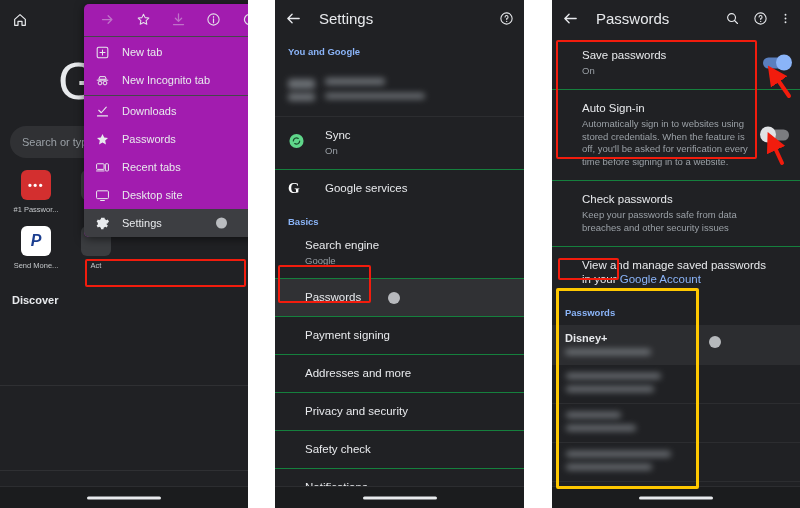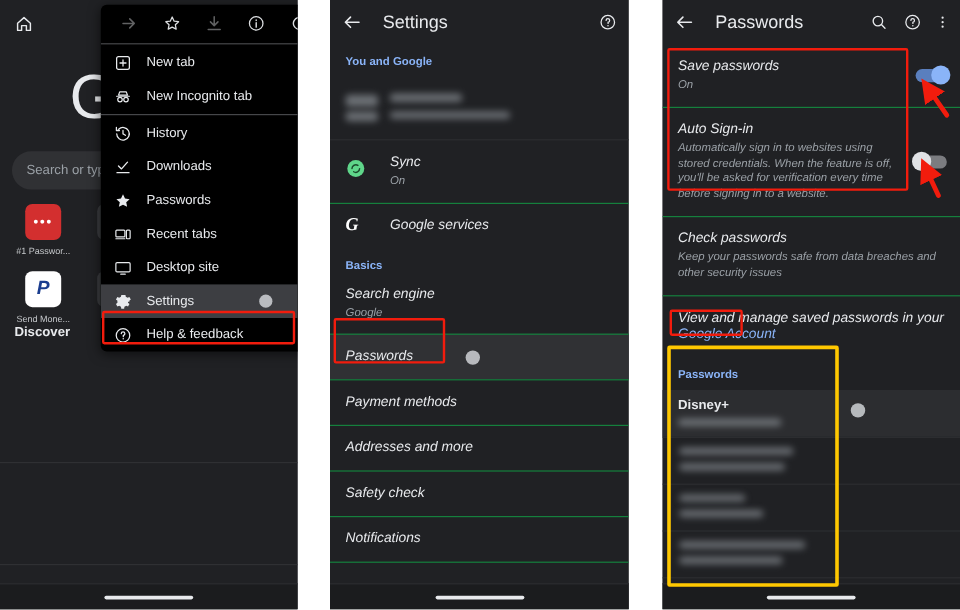--- a/index.html
+++ b/index.html
@@ -41,29 +41,29 @@
     border-radius:6px; display:flex; align-items:center;
     justify-content:center; font-size:13px; font-weight:700;
   }
   .tile-lb {
     font-size:7.5px; color:#c5c8cb; white-space:nowrap;
     overflow:hidden; text-overflow:ellipsis; padding:0 2px;
   }
   .ic-1pw { background:#d32f2f; color:#fff; letter-spacing:1.5px; font-size:11px; }
   .ic-ppl { background:#ffffff; color:#1a3d8f; font-size:16px; font-style:italic; }
   .discover {
-    position:absolute; left:12px; top:271px;
+    position:absolute; left:12px; top:294px;
     font-size:11px; color:#e8eaed; font-weight:700;
   }
   .ntp-div { position:absolute; left:0; width:248px; height:1px; background:#2f3033; }
 
   
   .menu {
     position:absolute; left:84px; top:4px; width:189px;
-    background:#000000; border-radius:5px;
+    background:#a21caf; border-radius:5px;
     box-shadow:0 2px 10px rgba(0,0,0,.55); overflow:hidden;
   }
   .menu-top {
     display:flex; align-items:center; justify-content:space-around;
     height:31px; padding:0 6px;
   }
   .mt-ic { width:15px; height:15px; opacity:.95; }
   .mt-ic.dim { opacity:.42; }
   .menu-sep { height:1px; background:#46474a; margin:1px 0; }
   .mi {
@@ -87,21 +87,21 @@
   .appbar .back { width:17px; height:17px; flex:0 0 17px; }
   .appbar .ttl {
     font-size:15px; color:#e8eaed; margin-left:17px; flex:1; white-space:nowrap;
   }
   .appbar .act { width:15px; height:15px; margin-left:13px; flex:0 0 15px; }
 
   .sec-hd {
     font-size:9.5px; color:#8ab4f8; font-weight:700;
     padding:9px 13px 7px;
   }
-  .row { position:relative; padding:11px 13px;font-style:italic; }
+  .row { position:relative; padding:11px 30px; }
   .row + .row { border-top:1px solid #15803d; }
   .row-t  { font-size:11.5px; color:#e8eaed; line-height:1.3; }
   .row-s  { font-size:9.5px; color:#9aa0a6; line-height:1.35; margin-top:2px; }
   .row-ic { position:absolute; left:13px; top:50%; transform:translateY(-50%); }
   .row.has-ic { padding-left:50px; }
   .blur-line { background:#9aa0a6; filter:blur(3.2px); border-radius:3px; opacity:.62; }
 
   .navbar {
     position:absolute; left:0; bottom:0; width:100%; height:22px;
     background:#1b1c1e; border-top:1px solid #2c2d30;
@@ -218,28 +218,20 @@
           <path d="M6 10l1.6-4.2h8.8L18 10z" fill="none" stroke="#e8eaed" stroke-width="1.6" stroke-linejoin="round"></path>
           <path d="M3.5 11.5h17" stroke="#e8eaed" stroke-width="1.6" stroke-linecap="round"></path>
           <circle cx="8" cy="16" r="3" fill="none" stroke="#e8eaed" stroke-width="1.6"></circle>
           <circle cx="16" cy="16" r="3" fill="none" stroke="#e8eaed" stroke-width="1.6"></circle>
           </svg>
         <span class="mi-lb">New Incognito tab</span>
       </div>
 
       <div class="menu-sep"></div>
 
-      <div class="mi">
-        <svg class="mi-ic" viewBox="0 0 24 24">
-          <path d="M3.6 12a8.4 8.4 0 1 0 2.6-6.1" fill="none" stroke="#e8eaed" stroke-width="1.7" stroke-linecap="round"></path>
-          <path d="M3.2 3.6v4h4" fill="none" stroke="#e8eaed" stroke-width="1.7" stroke-linecap="round" stroke-linejoin="round"></path>
-          <path d="M12 7.5V12l3.2 2" fill="none" stroke="#e8eaed" stroke-width="1.7" stroke-linecap="round"></path>
-          </svg>
-        <span class="mi-lb">History</span>
-      </div>
 
       <div class="mi">
         <svg class="mi-ic" viewBox="0 0 24 24">
           <path d="M6 10l4 4 8-9" fill="none" stroke="#e8eaed" stroke-width="1.8" stroke-linecap="round" stroke-linejoin="round"></path>
           <path d="M4 19h16" stroke="#e8eaed" stroke-width="1.8" stroke-linecap="round"></path>
           </svg>
         <span class="mi-lb">Downloads</span>
       </div>
 
       <div class="mi">
@@ -268,28 +260,20 @@
       </div>
 
       <div class="mi hl">
         <svg class="mi-ic" viewBox="0 0 24 24">
           <path d="M12 8.4a3.6 3.6 0 1 0 0 7.2 3.6 3.6 0 0 0 0-7.2zm8.5 3.6c0-.5 0-1-.1-1.4l2-1.6-1.9-3.3-2.4 1a7.9 7.9 0 0 0-2.4-1.4l-.4-2.5H9.7l-.4 2.5c-.9.3-1.7.8-2.4 1.4l-2.4-1-1.9 3.3 2 1.6a9 9 0 0 0 0 2.8l-2 1.6 1.9 3.3 2.4-1c.7.6 1.5 1.1 2.4 1.4l.4 2.5h3.8l.4-2.5c.9-.3 1.7-.8 2.4-1.4l2.4 1 1.9-3.3-2-1.6c.1-.5.1-.9.1-1.4z" fill="#e8eaed"></path>
           </svg>
         <span class="mi-lb">Settings</span>
         <span class="touch-dot" style="right:46px; top:50%; transform:translateY(-50%); width:11px; height:11px;"></span>
       </div>
 
-      <div class="mi">
-        <svg class="mi-ic" viewBox="0 0 24 24">
-          <circle cx="12" cy="12" r="9" fill="none" stroke="#e8eaed" stroke-width="1.7"></circle>
-          <path d="M9.7 9.6a2.4 2.4 0 1 1 2.7 2.5v1.6" fill="none" stroke="#e8eaed" stroke-width="1.7" stroke-linecap="round"></path>
-          <circle cx="12.3" cy="16.6" r="1" fill="#e8eaed"></circle>
-          </svg>
-        <span class="mi-lb">Help &amp; feedback</span>
-      </div>
     </div>
 
     <div class="navbar">
       <i></i>
     </div>
   </div>
 
   <div class="panel" id="panel2">
     <div class="appbar">
       <svg class="back" viewBox="0 0 24 24">
@@ -334,24 +318,27 @@
       <div class="row-t">Search engine</div>
       <div class="row-s">Google</div>
     </div>
 
     <div class="row" style="background:#303134;">
       <div class="row-t">Passwords</div>
       <span class="touch-dot" style="left:113px;top:50%;transform:translateY(-50%);width:12px;height:12px;"></span>
     </div>
 
     <div class="row">
-      <div class="row-t">Payment methods</div>
+      <div class="row-t">Payment signing</div>
       </div>
     <div class="row">
       <div class="row-t">Addresses and more</div>
+      </div>
+    <div class="row">
+      <div class="row-t">Privacy and security</div>
       </div>
     <div class="row">
       <div class="row-t">Safety check</div>
       </div>
     <div class="row">
       <div class="row-t">Notifications</div>
       </div>
     <div class="row">
       </div>
 

